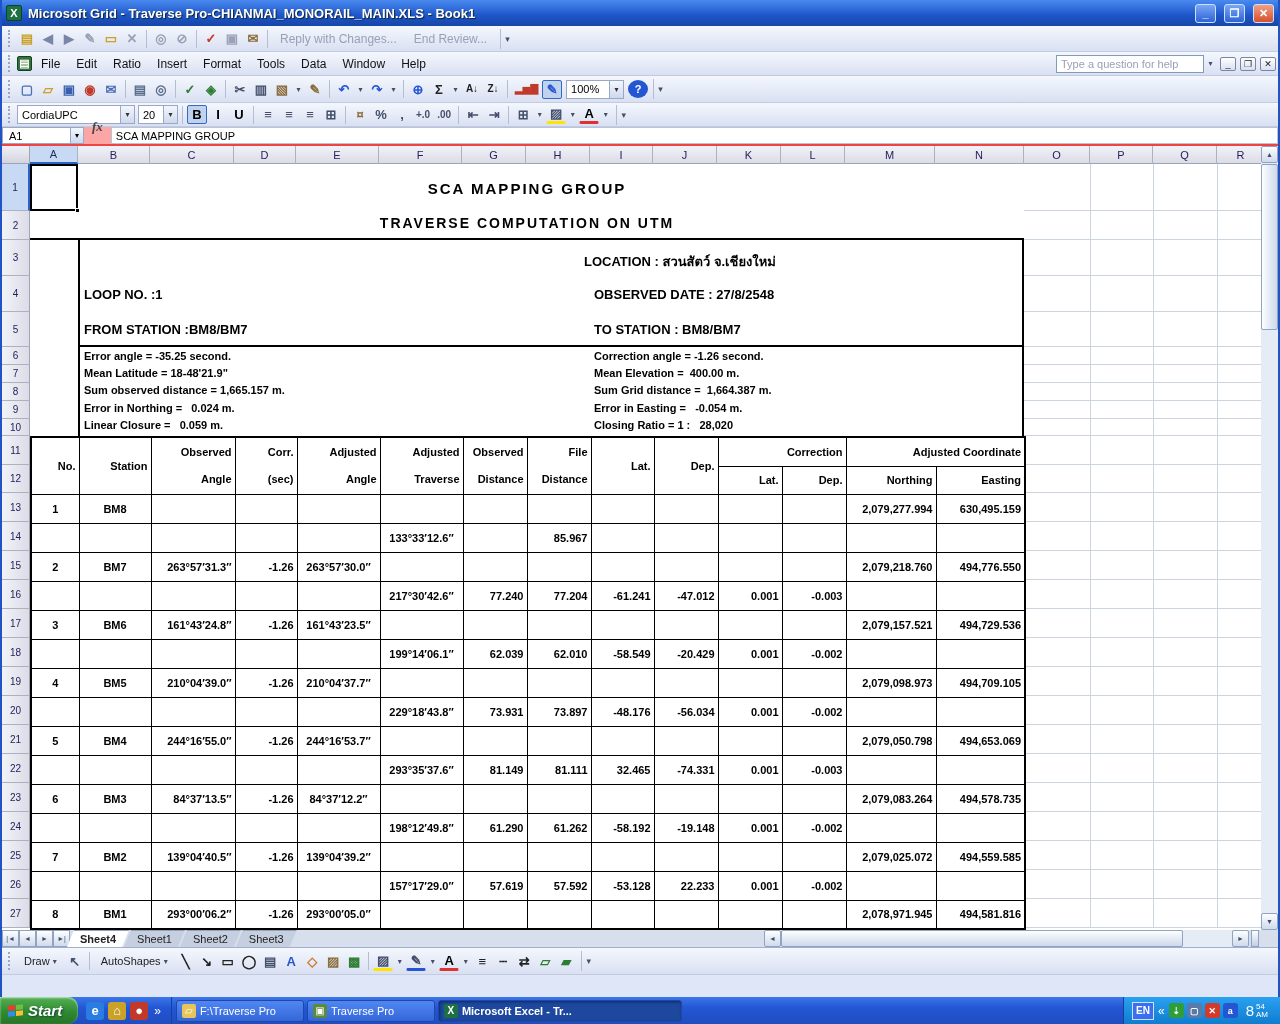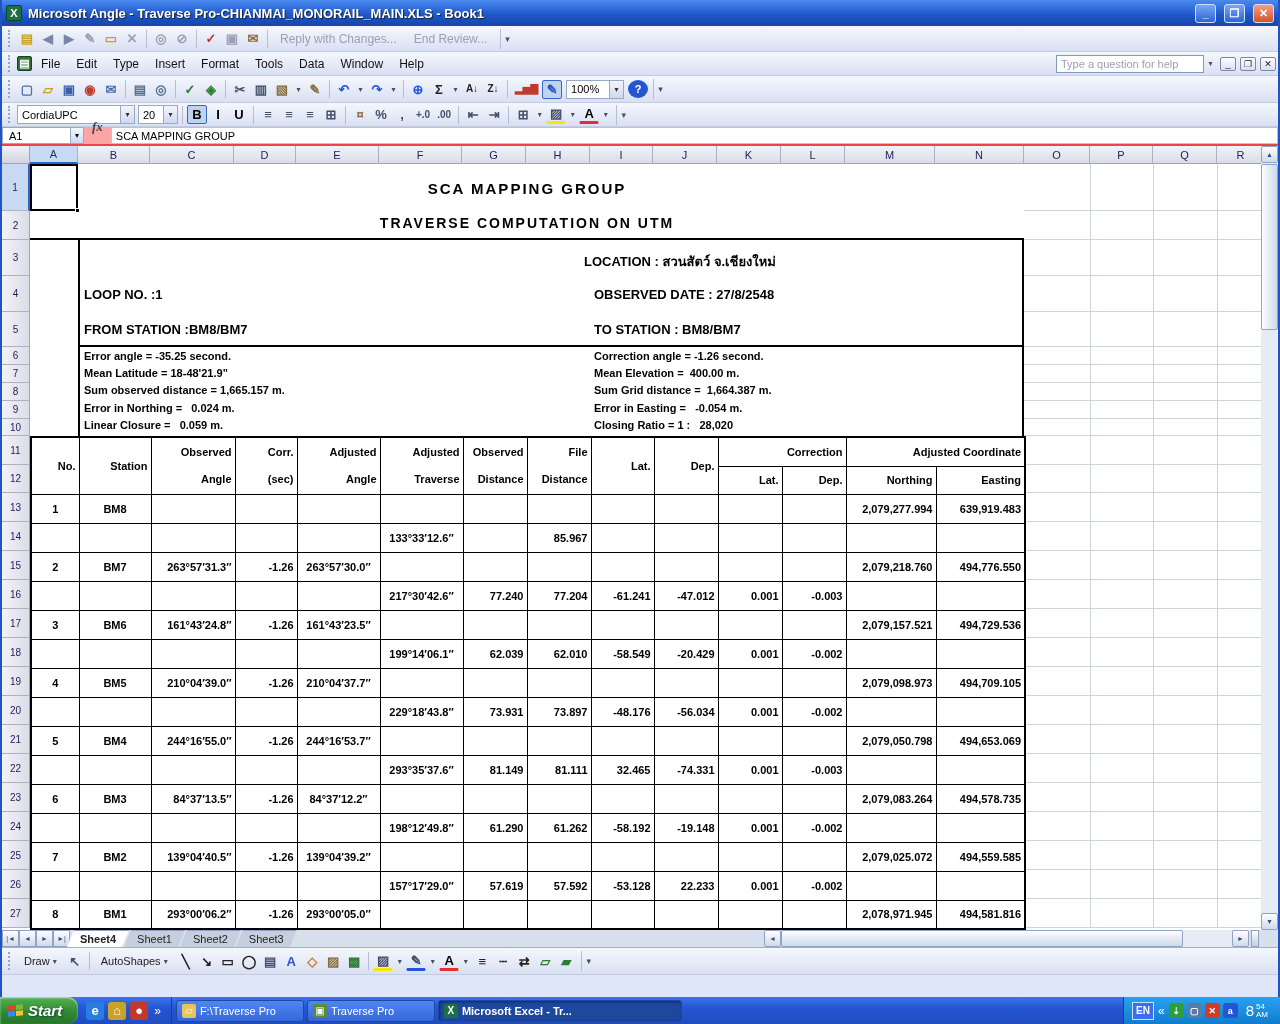--- a/index.html
+++ b/index.html
@@ -108,21 +108,21 @@
 .clock .h{font-size:15px}
 .clock .mm{display:flex;flex-direction:column;font-size:8px;line-height:8px}
 </style>
 </head>
 <body>
 
 <div class="app">
 
   <div class="titlebar">
     <span class="xl-ico">X</span>
-    <span class="ttl">Microsoft Angle - Traverse Pro-CHIANMAI_MONORAIL_MAIN.XLS - Book1</span>
+    <span class="ttl">Microsoft Grid - Traverse Pro-CHIANMAI_MONORAIL_MAIN.XLS - Book1</span>
     <span class="winbtn">_</span>
     <span class="winbtn">❐</span>
     <span class="winbtn close">✕</span>
   </div>
 
   <div class="tbar" style="height:26px">
     <span class="grip"></span>
     <span id="review-icons" style="display:flex;align-items:center;gap:1px">
         <span class="tbi" style="color: rgb(201, 162, 39);">▤</span>
         <span class="tbi" style="color: rgb(122, 134, 168);">◀</span>
@@ -143,21 +143,21 @@
     <span class="gray-lbl">End Review...</span>
     <span class="tb-ovf">▾</span>
   </div>
 
   <div class="tbar menubar">
     <span class="grip"></span>
     <span class="xl-ico" style="width:15px;height:15px;background:#3a6f3a">▤</span>
     <span id="menubar-items" style="display:flex">
         <span class="menu-item">File</span>
         <span class="menu-item">Edit</span>
-        <span class="menu-item">Type</span>
+        <span class="menu-item">Ratio</span>
         <span class="menu-item">Insert</span>
         <span class="menu-item">Format</span>
         <span class="menu-item">Tools</span>
         <span class="menu-item">Data</span>
         <span class="menu-item">Window</span>
         <span class="menu-item">Help</span>
       </span>
     <span class="qbox">Type a question for help</span>
     <span class="dd">▾</span>
     <span class="smallwin">_</span>
@@ -452,21 +452,21 @@
               <td class="r"></td>
               <td class="c"></td>
               <td class="c"></td>
               <td class="r"></td>
               <td class="r"></td>
               <td class="r"></td>
               <td class="r"></td>
               <td class="r"></td>
               <td class="r"></td>
               <td class="r">2,079,277.994</td>
-              <td class="r">639,919.483</td>
+              <td class="r">630,495.159</td>
             </tr>
             <tr>
               <td class="c"></td>
               <td class="c"></td>
               <td class="r"></td>
               <td class="r"></td>
               <td class="c"></td>
               <td class="c">133°33′12.6″</td>
               <td class="r"></td>
               <td class="r">85.967</td>

